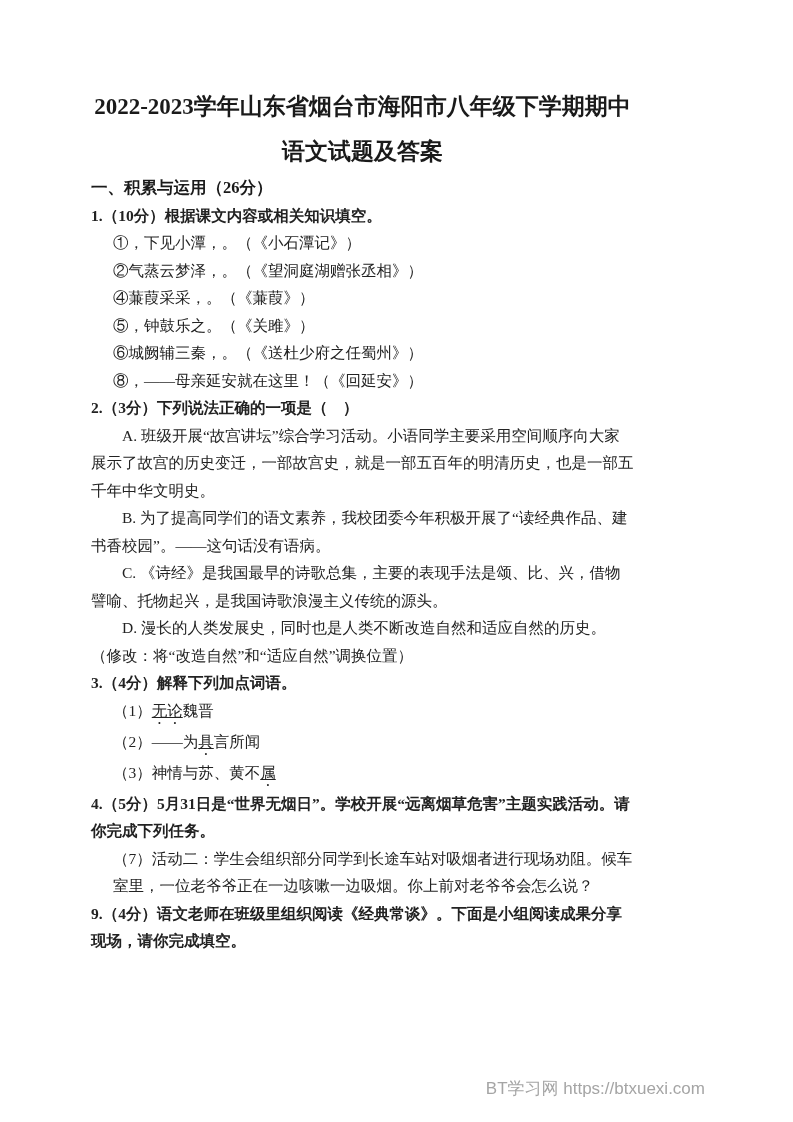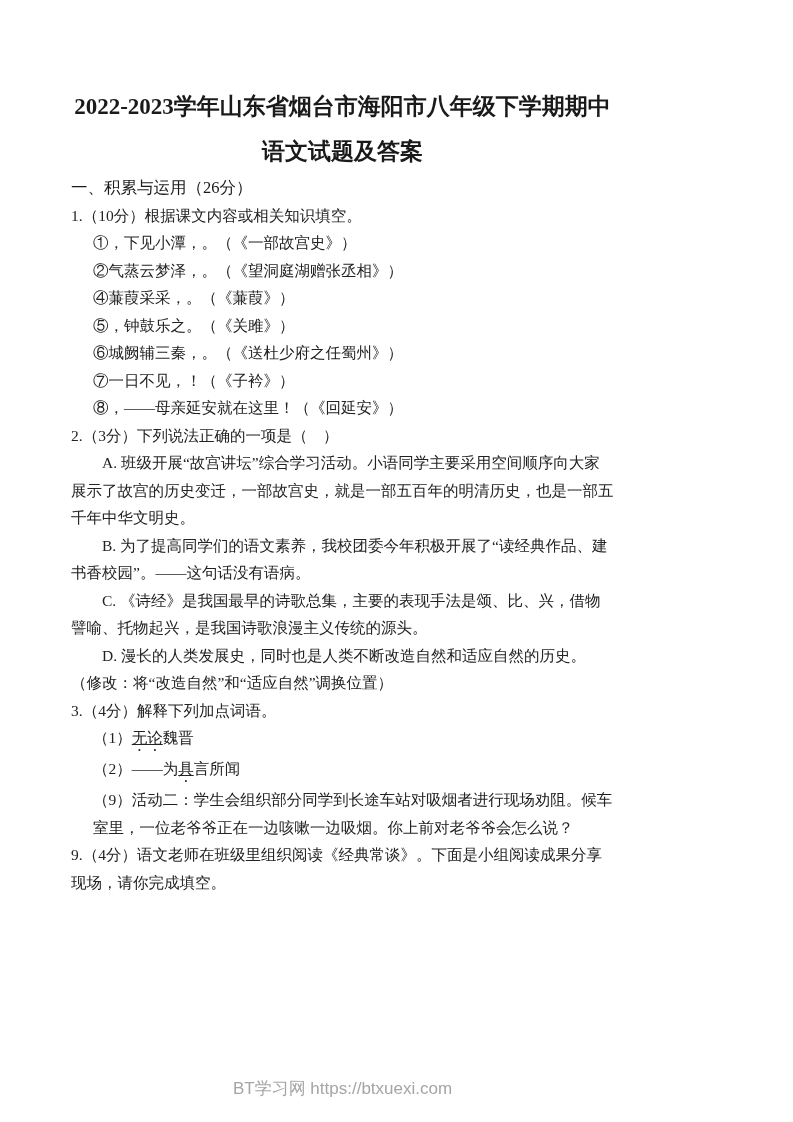--- a/index.html
+++ b/index.html
@@ -4,94 +4,96 @@
 <style>
   html,body{margin:0;padding:0;background:#ffffff;}
   .page{
     position:relative;
     width:685px;
     height:1122px;
     background:#ffffff;
     overflow:hidden;
     font-family:"Liberation Serif","DejaVu Serif",serif;
     color:#222222;
+    margin-left:20px;
   }
   .content{
     padding:84px 71px 0 71px;
   }
   h1.doc-title{
     margin:0;
     font-size:23px;
     line-height:45px;
     font-weight:700;
     text-align:center;
     color:#1a1a1a;
   }
   h2.sec-heading{
     margin:0;
     font-size:16.5px;
     line-height:27.5px;
-    font-weight:400;
+    font-weight:700;
     color:#1a1a1a;
   }
   p{
     margin:0;
     font-size:15.5px;
     line-height:27.5px;
     color:#222222;
   }
-  p.stem{ padding-left:0; }
+  p.stem{ padding-left:0;font-weight:bold; }
   p.sub{ padding-left:22px; }
   p.opt{ text-indent:2em; }
   .em-dot{
     -webkit-text-emphasis-style:dot;
     -webkit-text-emphasis-position:under;
     text-emphasis-style:dot;
     text-emphasis-position:under left;
     text-decoration:underline;
   }
   .footer{
     position:absolute;
     left:0; right:0;
     bottom:22px;
-    text-align:center;
+    text-align:right;
     font-family:"Liberation Sans","DejaVu Sans",sans-serif;
     font-size:17px;
     color:#a5a5a5;
   }
 </style>
 </head>
 <body>
 
 <div class="page">
   <div class="content">
 
     <h1 class="doc-title">2022-2023学年山东省烟台市海阳市八年级下学期期中语文试题及答案</h1>
 
     <h2 class="sec-heading">一、积累与运用（26分）</h2>
 
     <p class="stem">1.（10分）根据课文内容或相关知识填空。</p>
-    <p class="sub">①，下见小潭，。（《一部故宫史》）</p>
+    <p class="sub">①，下见小潭，。（《小石潭记》）</p>
     <p class="sub">②气蒸云梦泽，。（《望洞庭湖赠张丞相》）</p>
     <p class="sub">④蒹葭采采，。（《蒹葭》）</p>
     <p class="sub">⑤，钟鼓乐之。（《关雎》）</p>
     <p class="sub">⑥城阙辅三秦，。（《送杜少府之任蜀州》）</p>
-    <p class="sub">⑦一日不见，！（《子衿》）</p>
     <p class="sub">⑧，——母亲延安就在这里！（《回延安》）</p>
 
     <p class="stem">2.（3分）下列说法正确的一项是（　）</p>
     <p class="opt">A. 班级开展“故宫讲坛”综合学习活动。小语同学主要采用空间顺序向大家展示了故宫的历史变迁，一部故宫史，就是一部五百年的明清历史，也是一部五千年中华文明史。</p>
     <p class="opt">B. 为了提高同学们的语文素养，我校团委今年积极开展了“读经典作品、建书香校园”。——这句话没有语病。</p>
     <p class="opt">C. 《诗经》是我国最早的诗歌总集，主要的表现手法是颂、比、兴，借物譬喻、托物起兴，是我国诗歌浪漫主义传统的源头。</p>
     <p class="opt">D. 漫长的人类发展史，同时也是人类不断改造自然和适应自然的历史。（修改：将“改造自然”和“适应自然”调换位置）</p>
 
     <p class="stem">3.（4分）解释下列加点词语。</p>
     <p class="sub"><span>（1）</span><span class="em-dot">无论</span><span>魏晋</span></p>
     <p class="sub"><span>（2）——为</span><span class="em-dot">具</span><span>言所闻</span></p>
+    <p class="sub"><span>（3）神情与苏、黄不</span><span class="em-dot">属</span><span></span></p>
 
-    <p class="sub">（9）活动二：学生会组织部分同学到长途车站对吸烟者进行现场劝阻。候车室里，一位老爷爷正在一边咳嗽一边吸烟。你上前对老爷爷会怎么说？</p>
+    <p class="stem">4.（5分）5月31日是“世界无烟日”。学校开展“远离烟草危害”主题实践活动。请你完成下列任务。</p>
+    <p class="sub">（7）活动二：学生会组织部分同学到长途车站对吸烟者进行现场劝阻。候车室里，一位老爷爷正在一边咳嗽一边吸烟。你上前对老爷爷会怎么说？</p>
 
     <p class="stem">9.（4分）语文老师在班级里组织阅读《经典常谈》。下面是小组阅读成果分享现场，请你完成填空。</p>
 
   </div>
 
   <div class="footer">BT学习网 https://btxuexi.com</div>
 </div>
 
 </body></html>

